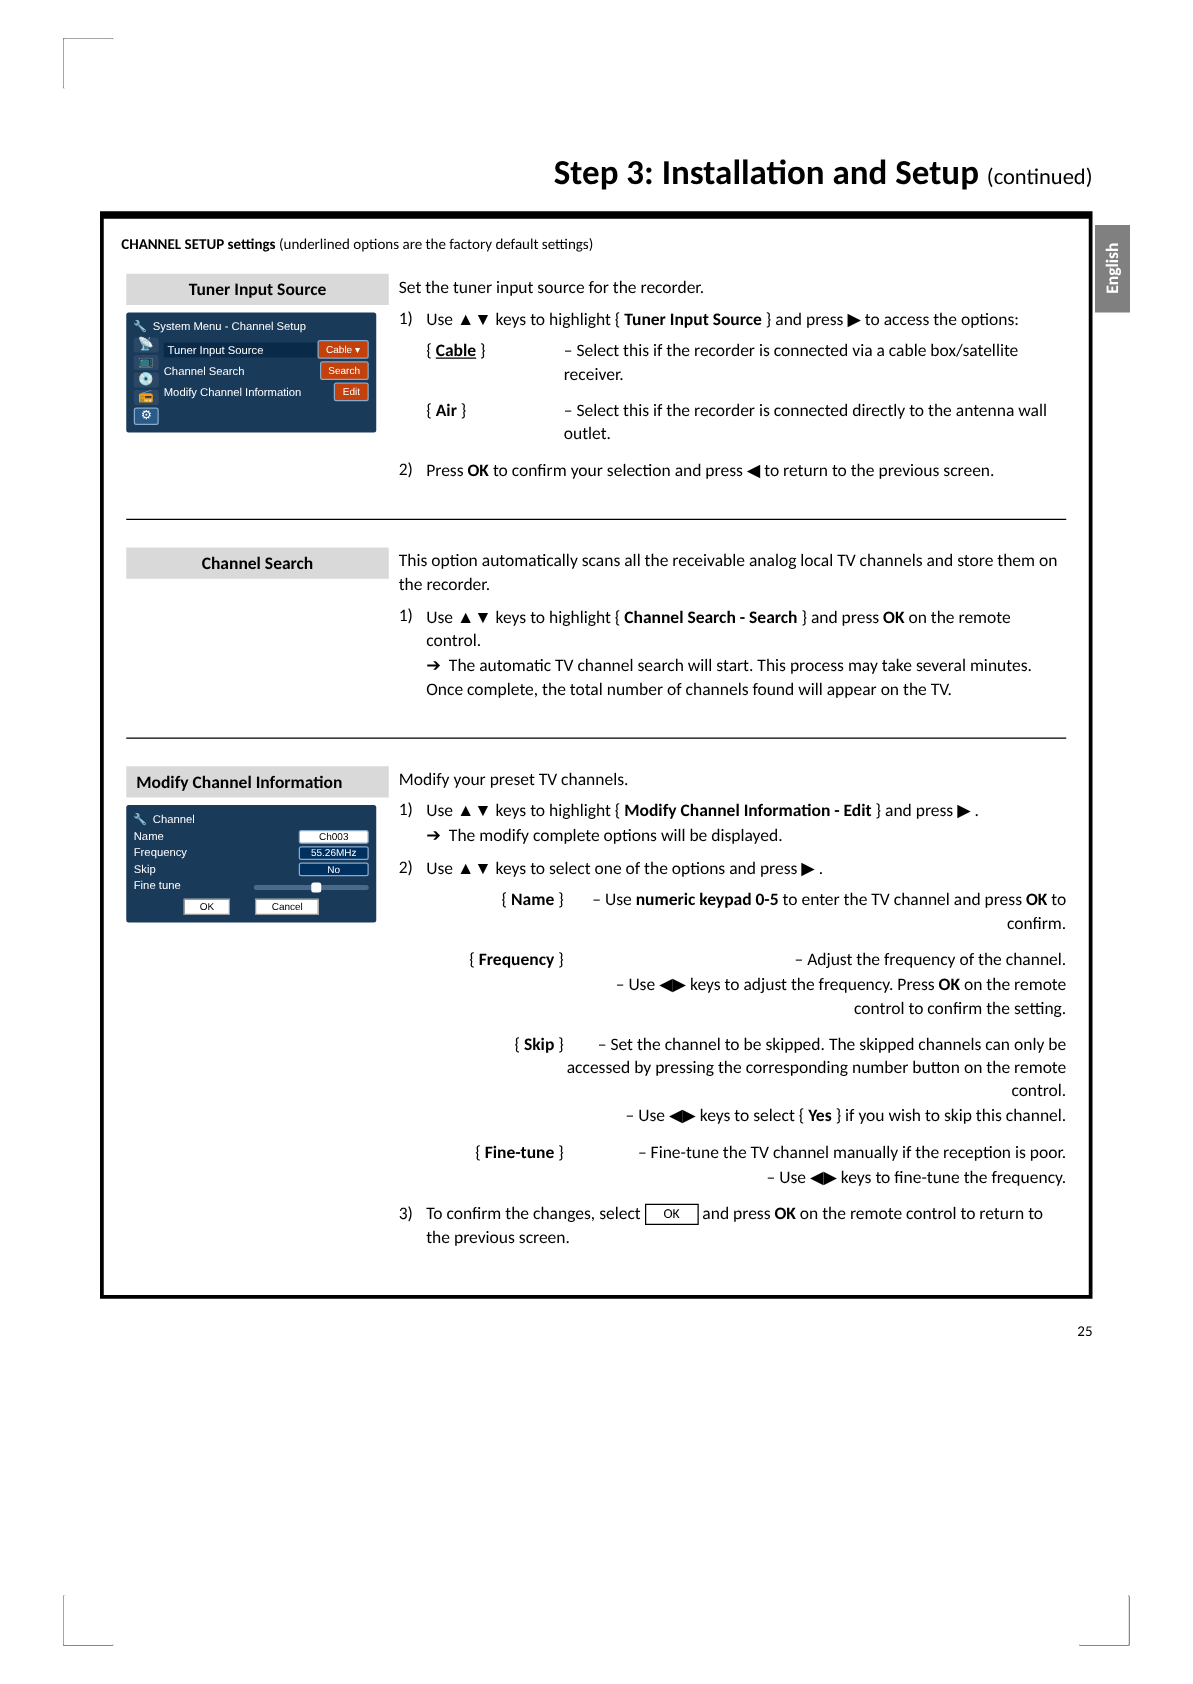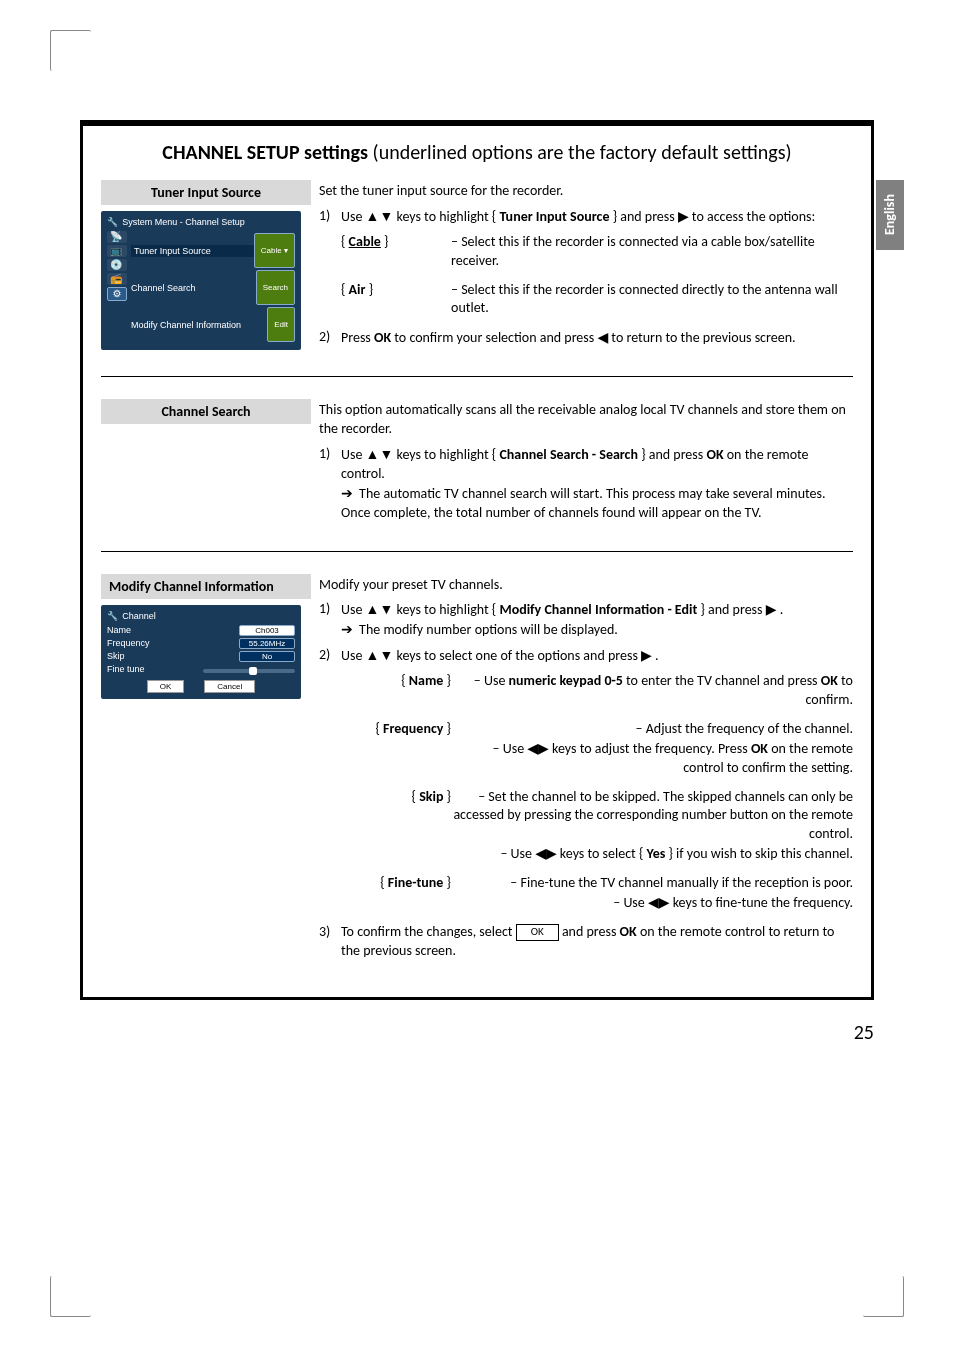--- a/index.html
+++ b/index.html
@@ -39,21 +39,21 @@
     text-align: center;
     font-weight: bold;
     font-size: 14px;
     line-height: 28px;
   }
   .outer-box {
     border: 3px solid #000;
     border-top-width: 6px;
     padding: 10px 14px 24px 14px;
   }
-  .section-title { font-size: 20px; margin: 4px 0 10px 0; font-weight: normal; text-align: center;}
+  .section-title { font-size: 12px; margin: 4px 0 10px 0; font-weight: normal;}
   .section-title b { font-weight: bold; }
   table.layout { width: 100%; border-collapse: collapse; }
   table.layout > tbody > tr > td { vertical-align: top; padding: 6px 4px; }
   td.leftcol { width: 210px; }
   .heading-box {
     background: #d9d9d9;
     padding: 4px 6px;
     font-weight: bold;
     font-size: 14px;
     text-align: center;
@@ -66,52 +66,56 @@
     font-size: 9px;
     padding: 6px;
     border-radius: 2px;
     margin-top: 6px;
     width: 200px;
     box-sizing: border-box;
   }
   .osd-title { font-size: 9px; margin-bottom: 4px; display:flex; align-items:center; gap:4px;}
   .osd-row { display: flex; align-items: center; margin: 2px 0; }
   .osd-label { flex: 1; }
-  .osd-btn { background: #4d7c0f; border: 1px solid #88aacc; padding: 12px 6px; font-size: 8px; color:#fff; border-radius:2px;}
+  .osd-btn { background: #c2410c; border: 1px solid #88aacc; padding: 2px 6px; font-size: 8px; color:#fff; border-radius:2px;}
   .osd-sel { background: #003060; border: 1px solid #88aacc; color:#fff; padding: 0 6px; font-size:8px; border-radius:2px; min-width:42px; text-align:center;}
   .osd .btnrow { display:flex; gap:20px; justify-content:center; margin-top:6px;}
   .osd .btnrow .wbtn { background:#fff; color:#000; padding:1px 12px; font-size:8px; border:1px solid #999;}
   .osd .slider { position:relative; flex:1; height:4px; background:#4a6a8a; margin:4px 0 0 4px; border-radius:2px;}
   .osd .slider::after{content:""; position:absolute; left:50%; top:-2px; width:8px; height:8px; background:#fff; border-radius:2px;}
   .osd-iconcol { width:20px; display:flex; flex-direction:column; gap:2px; }
   .osd-iconcol span { font-size:10px; line-height:1; text-align:center; background:rgba(255,255,255,0.08); border-radius:2px; padding:1px 0;}
   .osd-iconcol span.active { background:#2a5a8a; border:1px solid #88aacc;}
   .body-text { font-size: 14px; line-height: 1.35; }
   .body-text p { margin: 2px 0; }
   .step { display: flex; margin: 6px 0; }
   .step-num { width: 22px; flex-shrink: 0; }
   .step-body { flex: 1; }
   .opt-row { display: flex; margin: 6px 0 10px 0; }
   .opt-name { width: 110px; flex-shrink: 0; }
   .opt-desc { flex: 1; }
   .arrow { font-family: Arial; }
   .sep { border-top: 1px solid #000; margin: 10px 0; }
   .inline-ok { display:inline-block; border:1px solid #000; padding: 0px 14px; font-size:11px; vertical-align:1px; background:#fff;}
-  .pagenum { text-align:right; font-size:20px; margin-top:20px; }
+  .pagenum { text-align:right; font-size:12px; margin-top:20px; }
 </style>
 </head>
 <body>
 
 <div class="crop-tl"></div>
 <div class="crop-bl"></div>
 <div class="crop-br"></div>
 
 <div class="side-tab">English</div>
 
 <div class="page">
+  <h1>
+    <span>Step 3: Installation and Setup</span>
+    <span class="cont">(continued)</span>
+  </h1>
 
   <div class="outer-box">
     <div class="section-title">
       <b>CHANNEL SETUP settings</b><span> (underlined options are the factory default settings)</span>
     </div>
 
     <table class="layout">
 
       <tbody>
           <tr>
@@ -231,21 +235,21 @@
               <span class="wbtn">Cancel</span>
             </div>
           </div>
         </td>
         <td class="body-text">
           <p>Modify your preset TV channels.</p>
           <div class="step">
             <div class="step-num">1)</div>
             <div class="step-body">
               <span>Use </span><span class="arrow">▲▼</span><span> keys to highlight  { </span><b>Modify Channel Information - Edit</b><span> } and press </span><span class="arrow">▶</span><span> .</span><br>
-              <span class="arrow">➔</span>&nbsp;&nbsp;<span>The modify number options will be displayed.</span>
+              <span class="arrow">➔</span>&nbsp;&nbsp;<span>The modify complete options will be displayed.</span>
             </div>
           </div>
           <div class="step">
             <div class="step-num">2)</div>
             <div class="step-body">
               <span>Use </span><span class="arrow">▲▼</span><span> keys to select one of the options and press </span><span class="arrow">▶</span><span> .</span>
             </div>
           </div>
           <div style="padding-left:22px;text-align:right;">
             <div class="opt-row">

